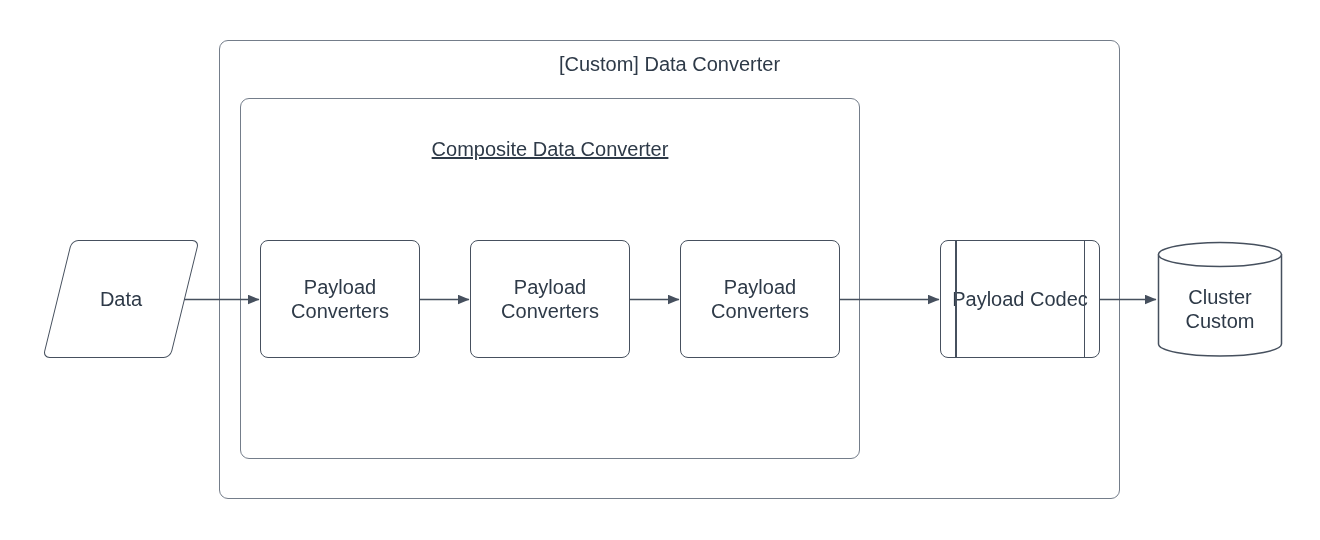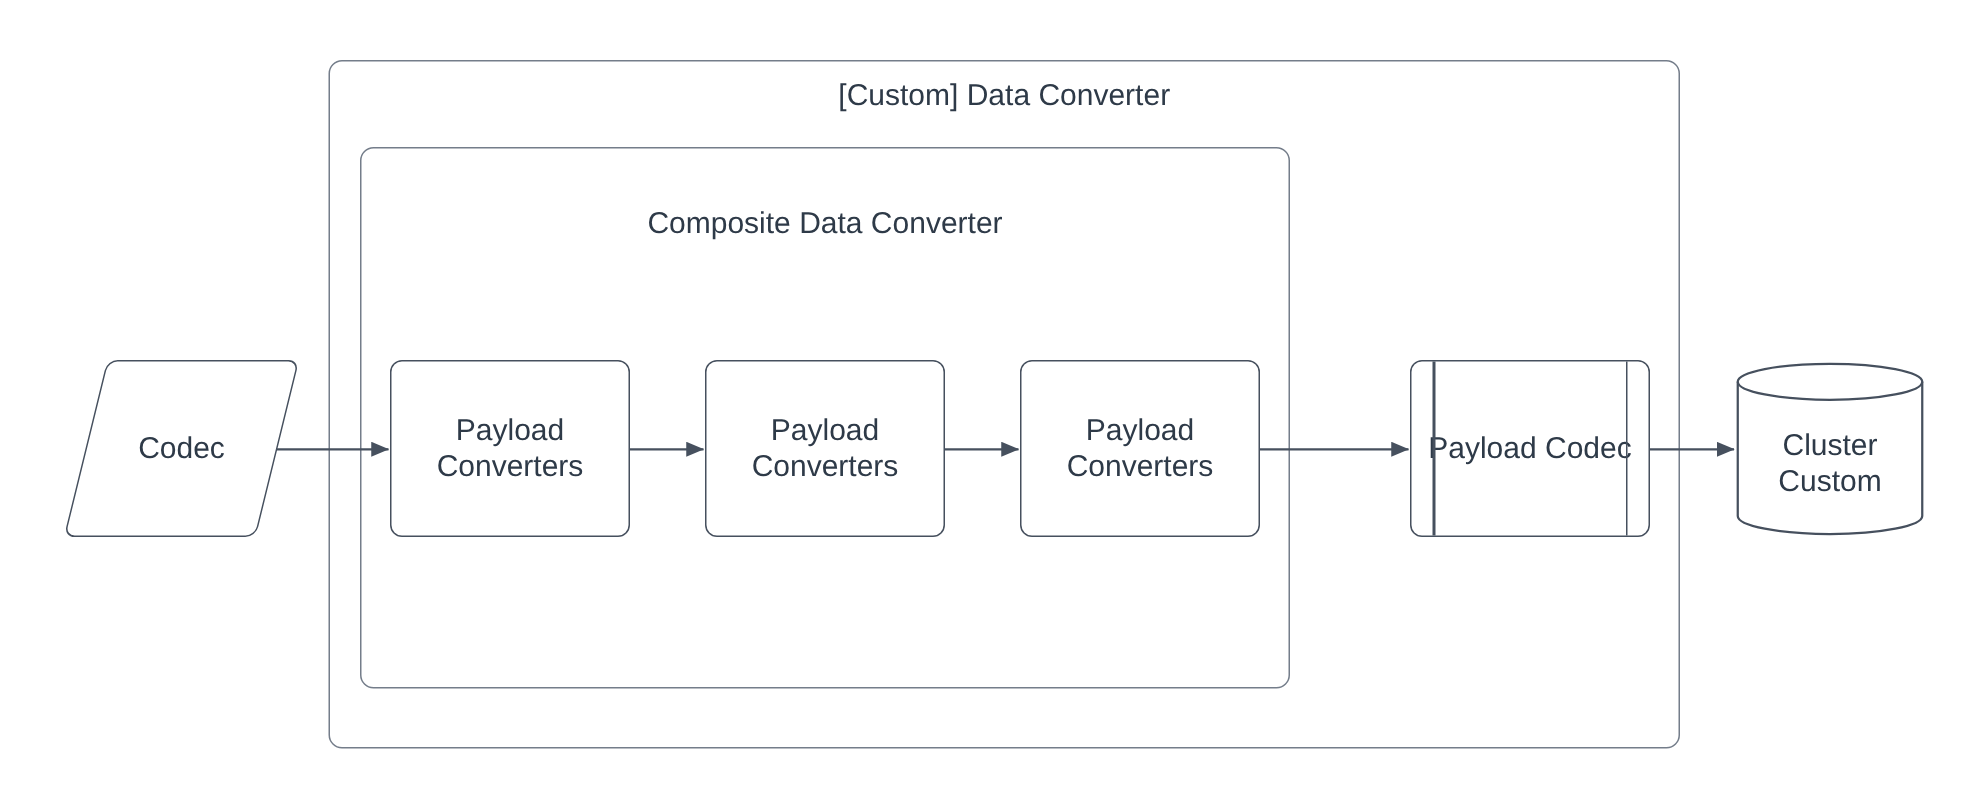--- a/index.html
+++ b/index.html
@@ -34,21 +34,21 @@
   .container-title {
     position: absolute;
     left: 0; right: 0;
     text-align: center;
     font-size: 20px;
     line-height: 24px;
     color: var(--text);
     white-space: nowrap;
   }
   .container.outer .container-title { top: 11px; }
-  .container.inner .container-title { top: 38px; }
+  .container.inner .container-title { top: 38px; text-decoration: underline; }
 
   
   .process {
     position: absolute;
     top: 240px;
     width: 160px;
     height: 118px;
     border: 1.5px solid var(--shape-stroke);
     border-radius: 8px;
     background: var(--background);
@@ -134,21 +134,21 @@
 
   <div class="container outer">
     <div class="container-title">[Custom] Data Converter</div>
   </div>
 
   <div class="container inner">
     <div class="container-title">Composite Data Converter</div>
   </div>
 
   <div class="input-shape"></div>
-  <div class="input-label">Codec</div>
+  <div class="input-label">Data</div>
 
   <div class="process pc1">
     <span class="label">Payload Converters</span>
   </div>
   <div class="process pc2">
     <span class="label">Payload Converters</span>
   </div>
   <div class="process pc3">
     <span class="label">Payload Converters</span>
   </div>

